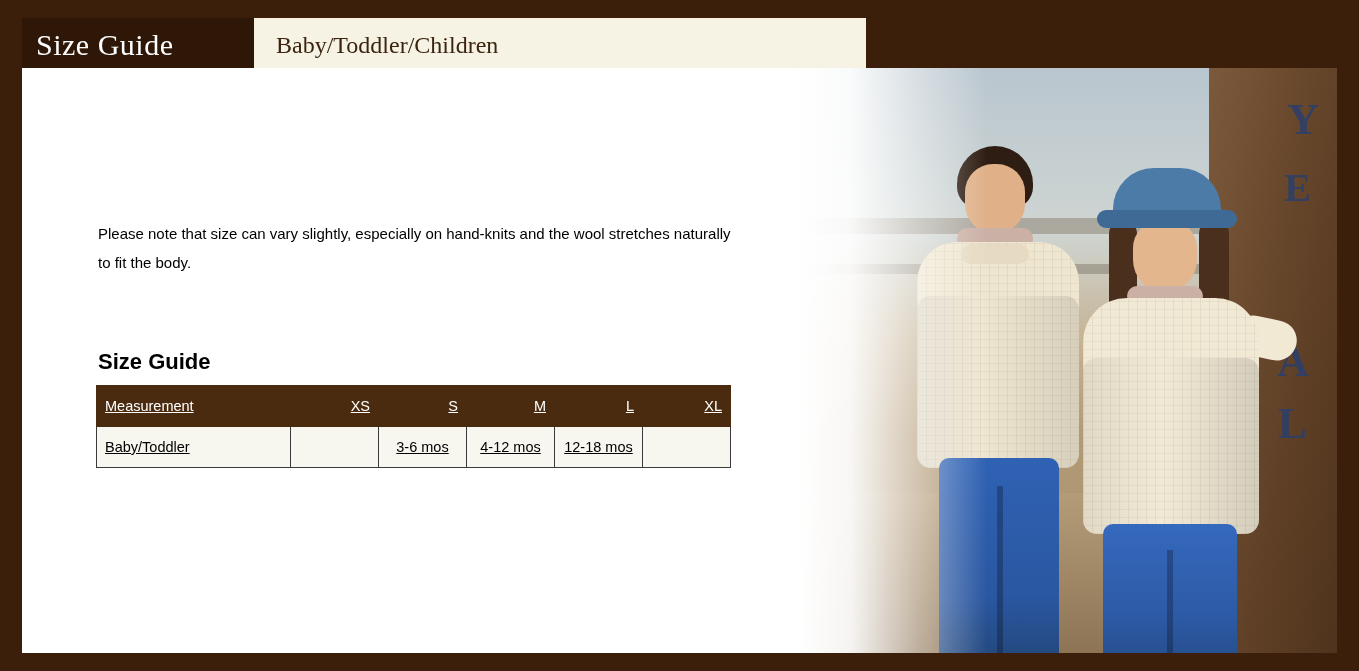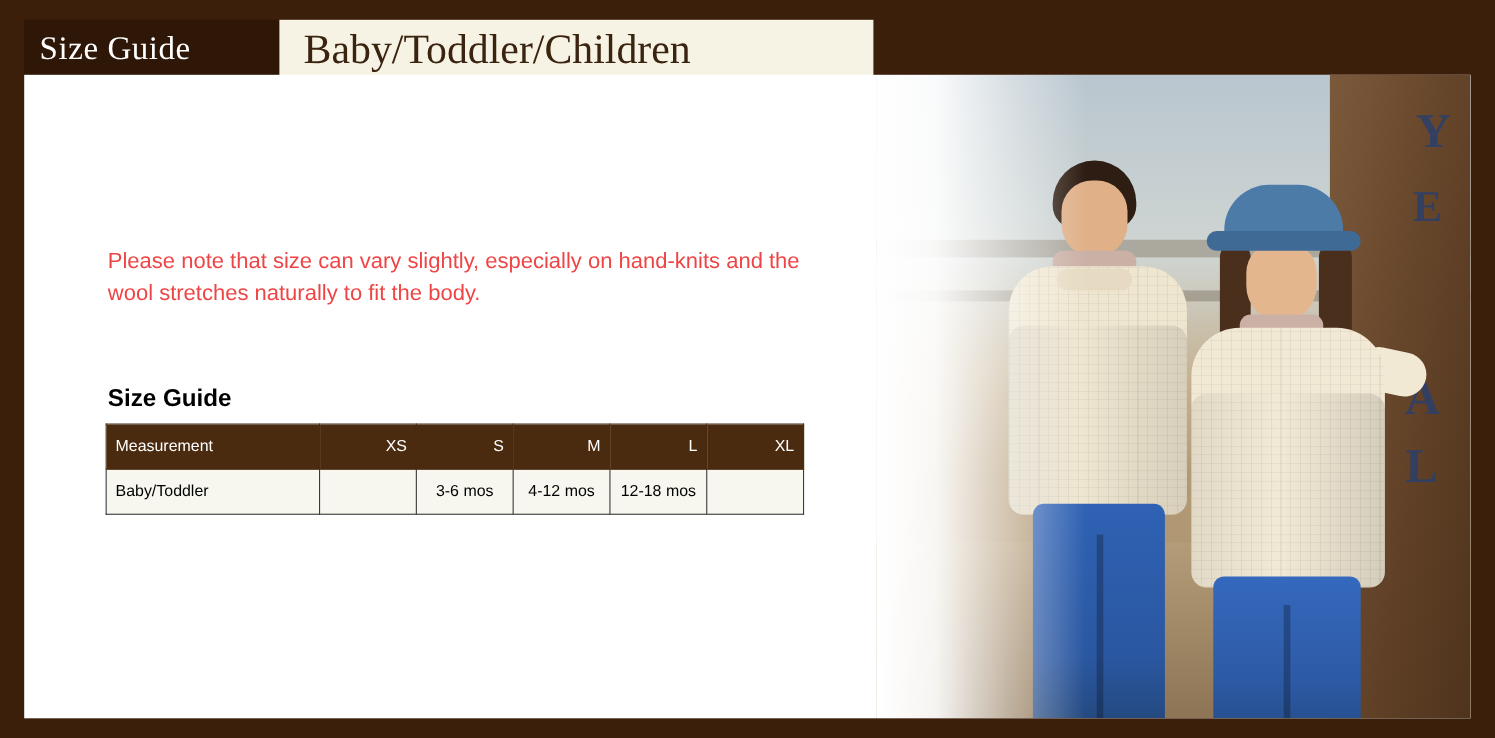--- a/index.html
+++ b/index.html
@@ -39,26 +39,26 @@
     letter-spacing: 0.5px;
     display: flex;
     align-items: center;
     padding-left: 14px;
     white-space: nowrap;
   }
   .header-subtitle {
     position: absolute;
     left: 254px;
     top: 18px;
-    width: 540px;
+    width: 612px;
     height: 54px;
     background: #f7f3e4;
     color: #3a2410;
     font-family: "Liberation Serif", serif;
-    font-size: 38px;
+    font-size: 24px;
     display: flex;
     align-items: center;
     padding-left: 22px;
     white-space: nowrap;
   }
 
   
   .content-card {
     position: absolute;
     left: 22px;
@@ -67,23 +67,23 @@
     height: 585px;
     background: #ffffff;
     overflow: hidden;
   }
 
   .note-text {
     position: absolute;
     left: 76px;
     top: 136px;
     width: 640px;
-    font-size: 20px;
+    font-size: 15px;
     line-height: 29px;
-    color: #ef4444;
+    color: #000000;
   }
 
   .table-heading {
     position: absolute;
     left: 76px;
     top: 281px;
     font-size: 22px;
     font-weight: bold;
     color: #000000;
   }
@@ -97,20 +97,21 @@
     font-size: 14.5px;
     color: #000000;
   }
   .size-table th,
   .size-table td {
     border: 1px solid #3a3a3a;
     height: 26px;
     padding: 12px 8px;
     font-weight: normal;
     white-space: nowrap;
+    text-decoration: underline;
   }
   .size-table thead th {
     background: #4a2b10;
     color: #ffffff;
     text-align: right;
     border-color: #4a2b10;
   }
   .size-table thead th.first-col {
     text-align: left;
   }

